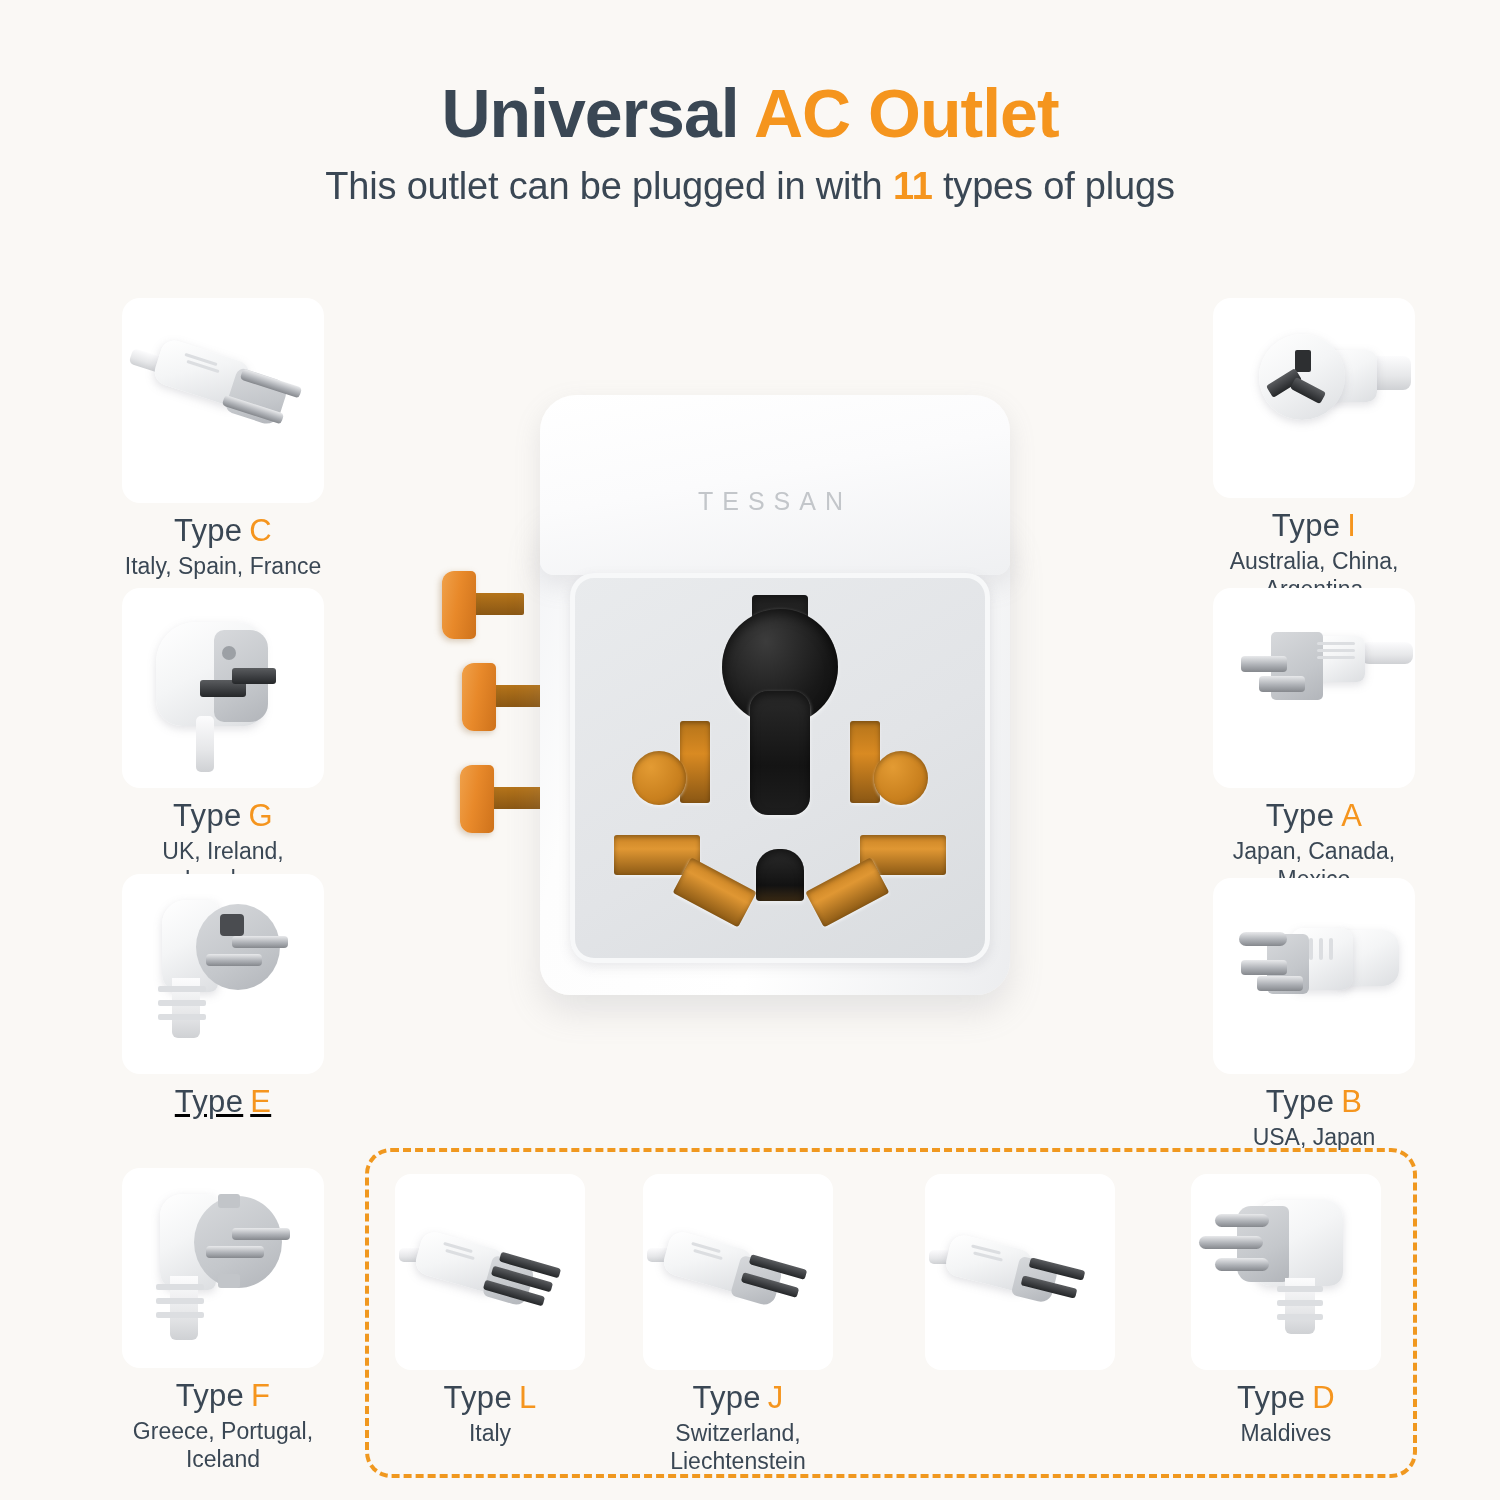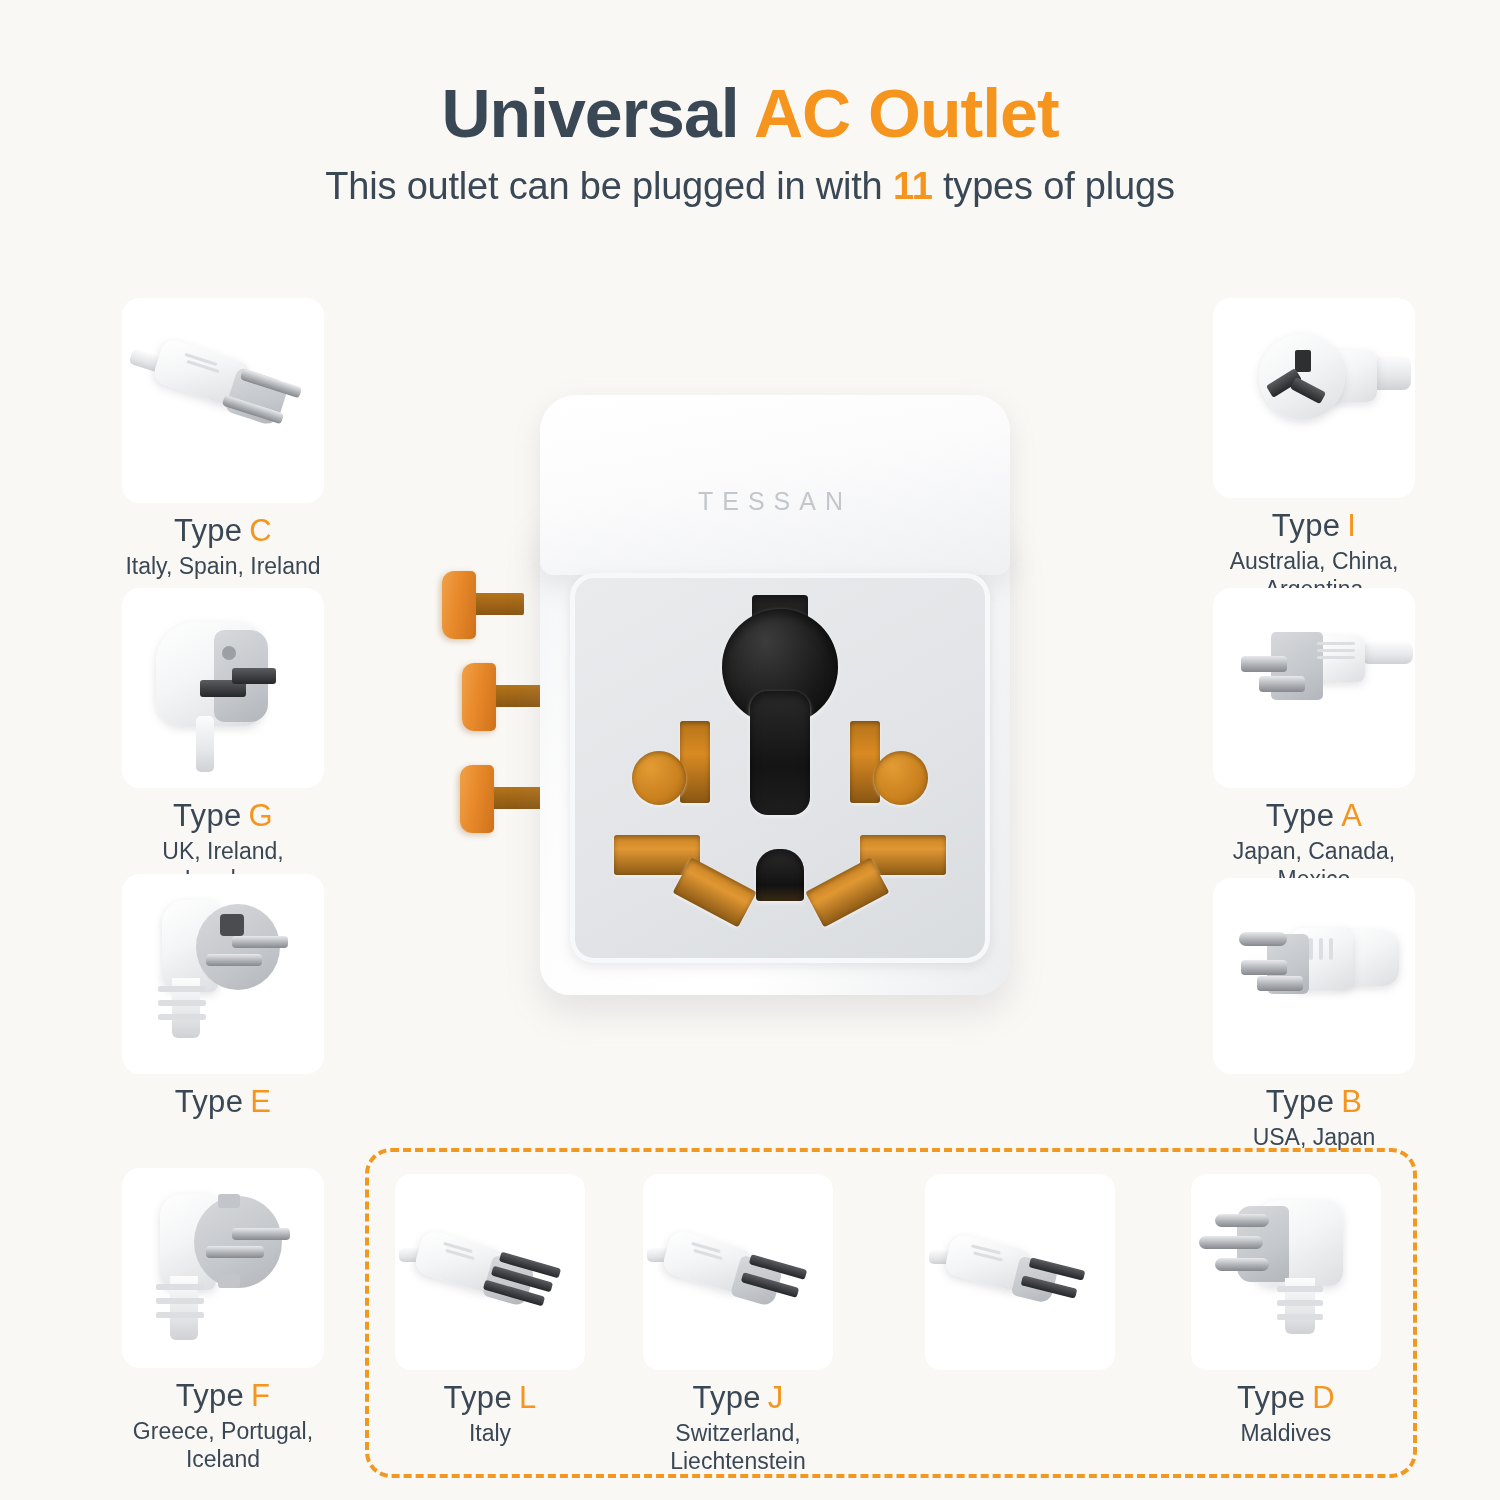--- a/index.html
+++ b/index.html
@@ -233,21 +233,21 @@
     <div class="pg pg-pin" style="left:118px;top:80px; width:62px; height:11px; transform:rotate(18deg);"></div>
     <div class="pg pg-pin" style="left:100px;top:106px;width:62px; height:11px; transform:rotate(18deg);"></div>
     <div class="rib" style="left:62px;top:60px;width:34px;height:3px;transform:rotate(18deg);"></div>
     <div class="rib" style="left:64px;top:67px;width:34px;height:3px;transform:rotate(18deg);"></div>
   </div>
   <div class="card-cap">
     <div class="cap-type">
       <span>Type</span><span class="letter">C</span>
     </div>
     <div class="cap-sub">
-      <div>Italy, Spain, Ireland</div>
+      <div>Italy, Spain, France</div>
     </div>
   </div>
 </div>
 
 <div class="card col-l" style="top:588px;">
   <div class="card-img" style="height:200px;">
     <div class="pg pg-body" style="left:34px; top:34px; width:108px; height:104px; border-radius:40px 26px 20px 26px;"></div>
     <div class="pg pg-grey" style="left:92px; top:42px; width:54px; height:92px; border-radius:10px 18px 18px 10px;"></div>
     <div class="pg" style="left:100px;top:58px; width:14px; height:14px; border-radius:50%; background:#9CA0A5;"></div>
     <div class="pg pg-pin-d" style="left:78px; top:92px; width:46px; height:17px;"></div>
@@ -257,21 +257,21 @@
   <div class="card-cap">
     <div class="cap-type">
       <span>Type</span><span class="letter">G</span>
     </div>
     <div class="cap-sub">
       <div>UK, Ireland, London</div>
     </div>
   </div>
 </div>
 
-<div class="card col-l" style="top:874px;">
+<div class="card col-l" style="top:874px;text-decoration:underline;">
   <div class="card-img" style="height:200px;">
     <div class="pg pg-body" style="left:40px; top:26px; width:56px; height:92px; border-radius:24px 8px 8px 18px;"></div>
     <div class="pg pg-grey" style="left:74px; top:30px; width:84px; height:86px; border-radius:50%;"></div>
     <div class="pg" style="left:98px; top:40px; width:24px; height:22px; border-radius:4px; background:#4A4C50;"></div>
     <div class="pg pg-pin" style="left:110px;top:62px; width:56px; height:12px;"></div>
     <div class="pg pg-pin" style="left:84px; top:80px; width:56px; height:12px;"></div>
     <div class="pg pg-cord" style="left:50px; top:104px; width:28px; height:60px; border-radius:0 0 6px 6px;"></div>
     <div class="rib" style="left:36px;top:112px;width:48px;height:6px;"></div>
     <div class="rib" style="left:36px;top:126px;width:48px;height:6px;"></div>
     <div class="rib" style="left:36px;top:140px;width:48px;height:6px;"></div>

